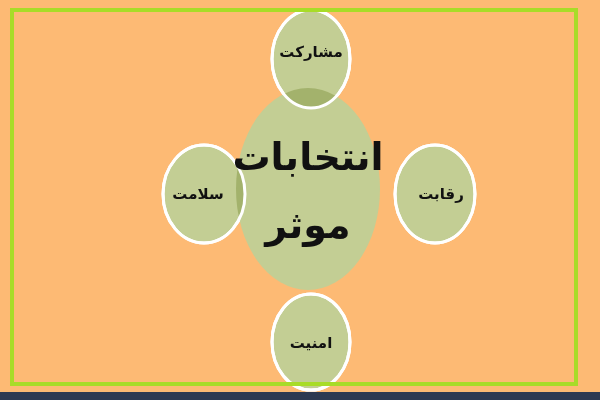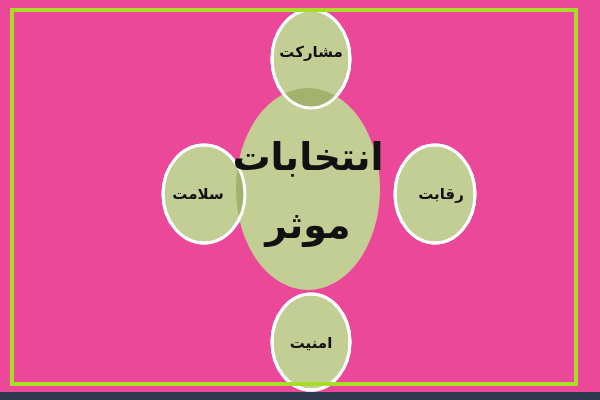--- a/index.html
+++ b/index.html
@@ -54,21 +54,21 @@
     text-anchor: middle;
     direction: rtl;
     unicode-bidi: bidi-override;
   }
   .satellite-label { font-size: 15px; }
   .center-label { font-size: 38px; font-weight: 700; }
 </style>
 </head>
 <body>
 
-<div id="stage" style="background: #ec4899;">
+<div id="stage" style="background: #fdba74;">
 
   <svg id="diagram" viewBox="0 0 600 400">
     <defs>
 
       <clipPath id="clip-center">
         <ellipse id="clipEllipse" cx="308" cy="189" rx="72" ry="101"></ellipse>
       </clipPath>
     </defs>
 
     <g id="satellites-base">

